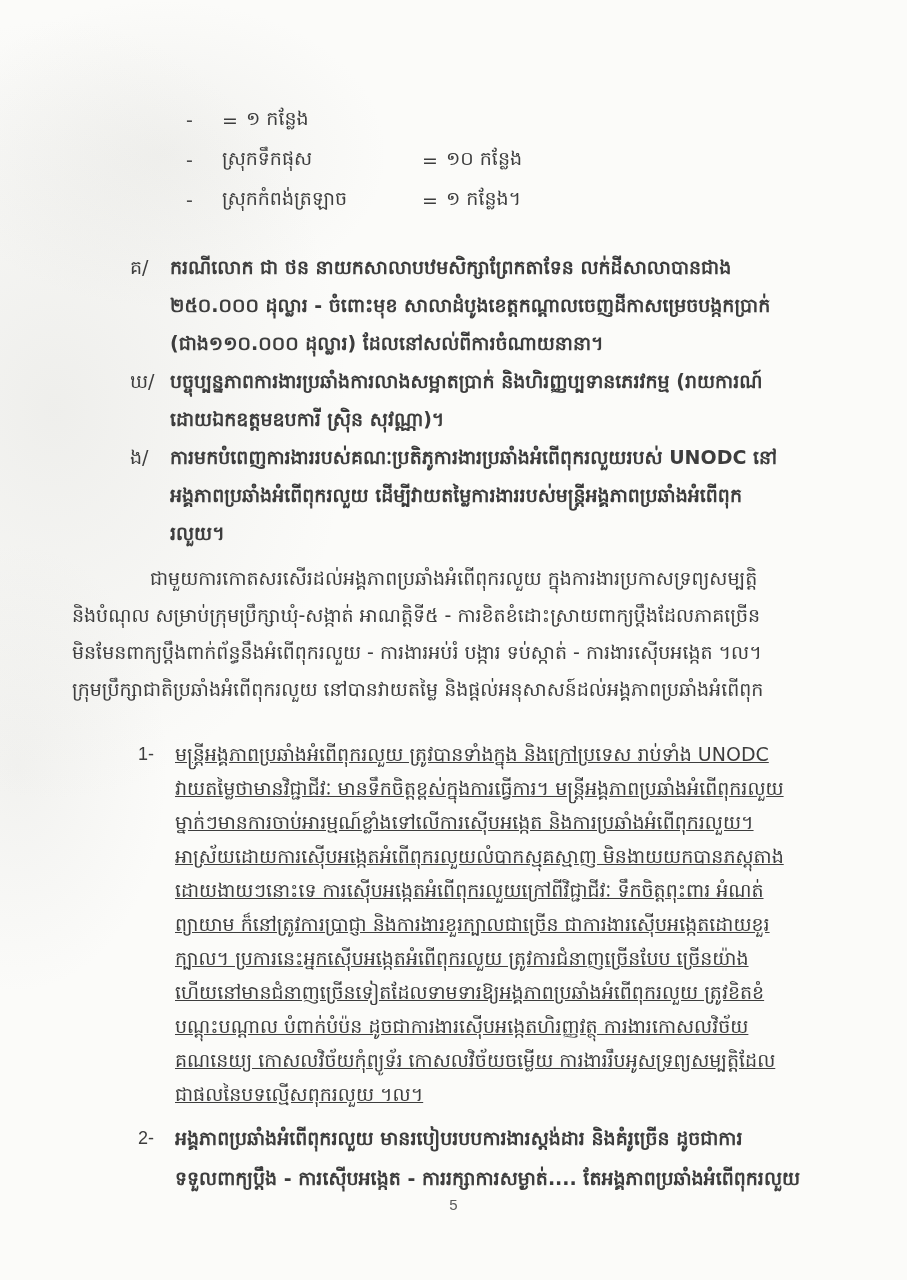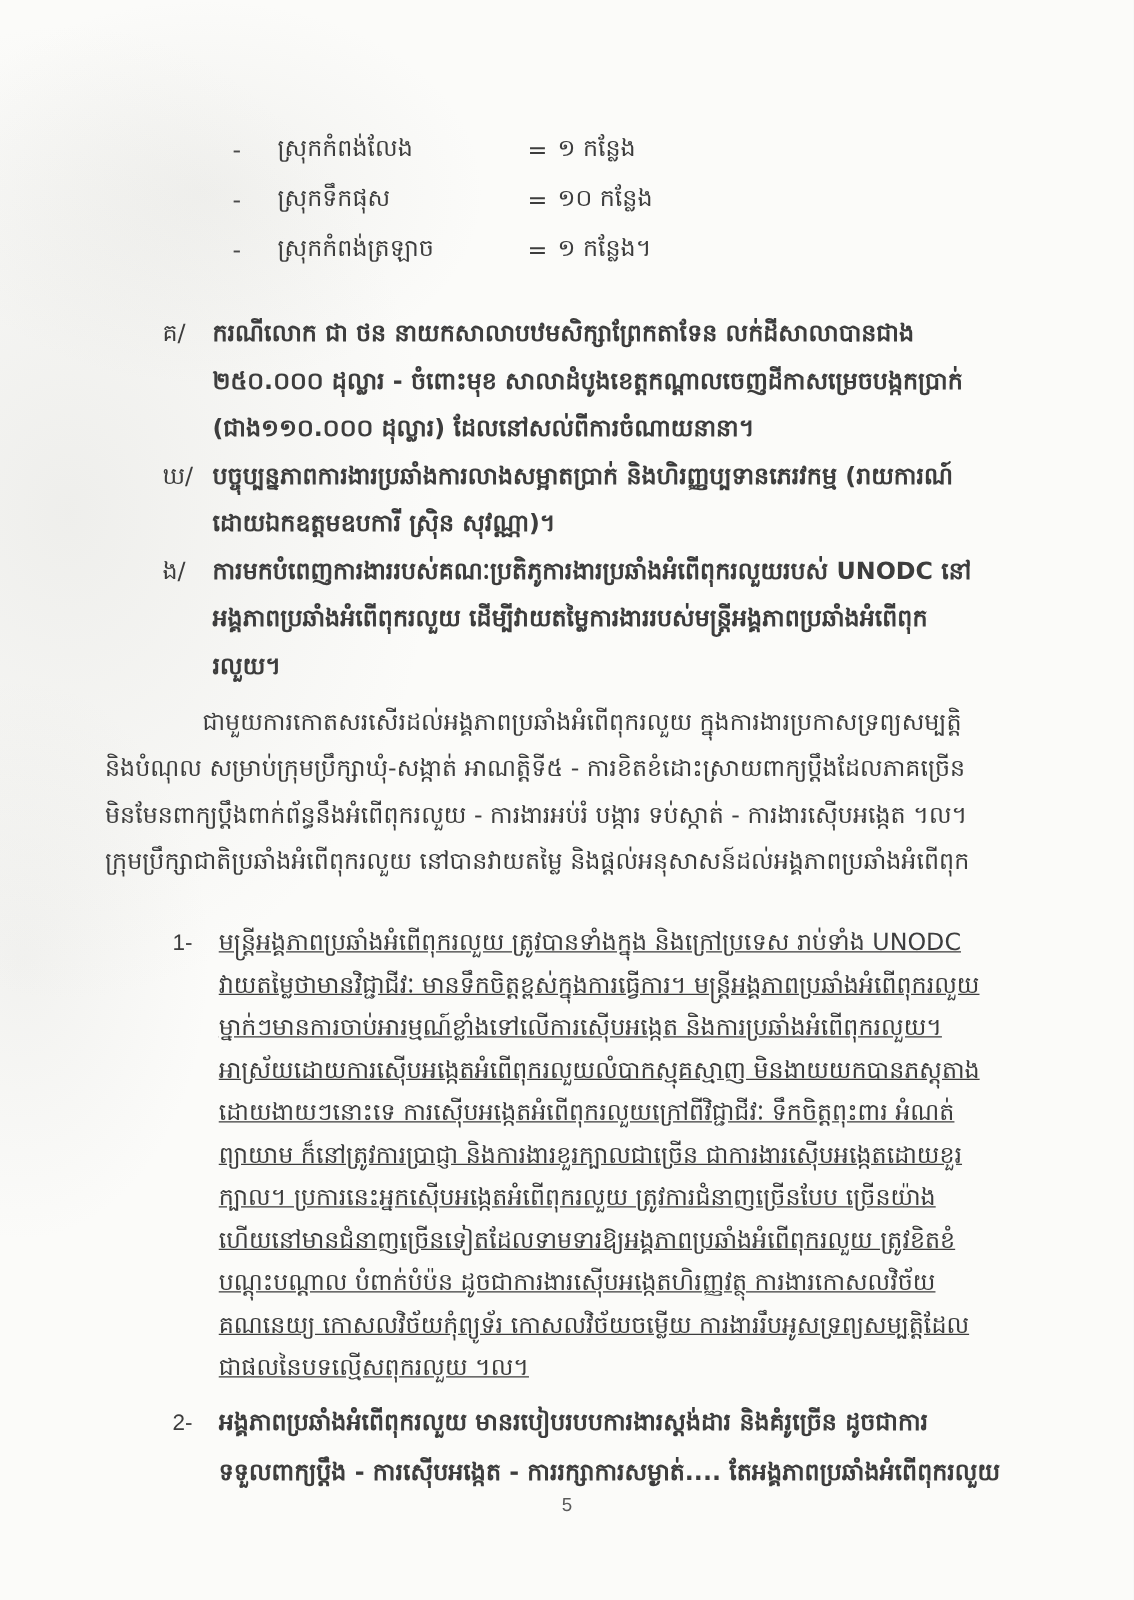--- a/index.html
+++ b/index.html
@@ -35,21 +35,21 @@
   .lettered{
     position:absolute; left:130px; top:248px; width:742px;
   }
   .lsection{ display:flex; }
   .lsection .slabel{ width:40px; flex:0 0 40px; line-height:38px; }
   .lsection .slines{ flex:1; }
   .lsection .line{ line-height:38px; white-space:nowrap;font-weight:bold; }
 
   
   .summary{
-    position:absolute; left:84px; top:560px; width:800px;
+    position:absolute; left:72px; top:560px; width:800px;
   }
   .summary .line{ line-height:37px; white-space:nowrap; }
   .summary .line.first{ padding-left:78px; }
 
   
   .numbered{
     position:absolute; left:138px; top:737px; width:725px;
   }
   .numbered .item{ display:flex; }
   .numbered .num{
@@ -72,21 +72,20 @@
   }
 </style>
 </head>
 <body>
 
 <div class="page">
 
   <div class="site-list khmer">
     <div class="site-row">
       <span class="dash">-</span>
-      <span class="district">ស្រុកកំពង់លែង</span>
       <span class="eq">=</span>
       <span class="count">១ កន្លែង</span>
     </div>
     <div class="site-row">
       <span class="dash">-</span>
       <span class="district">ស្រុកទឹកផុស</span>
       <span class="eq">=</span>
       <span class="count">១០ កន្លែង</span>
     </div>
     <div class="site-row">

